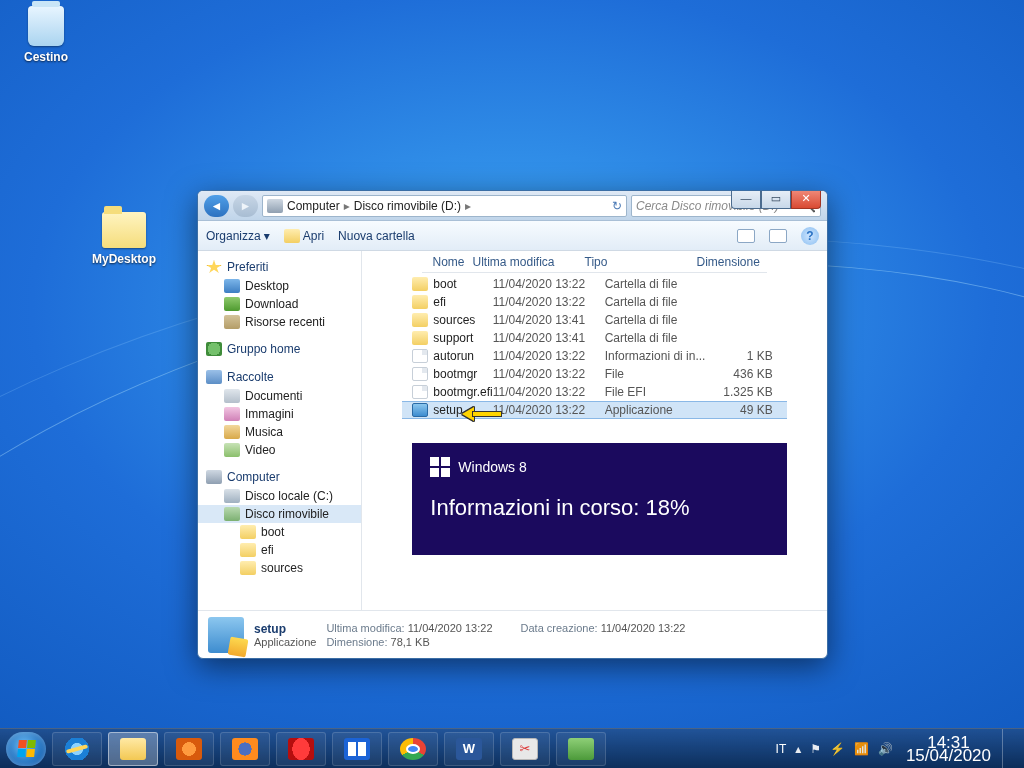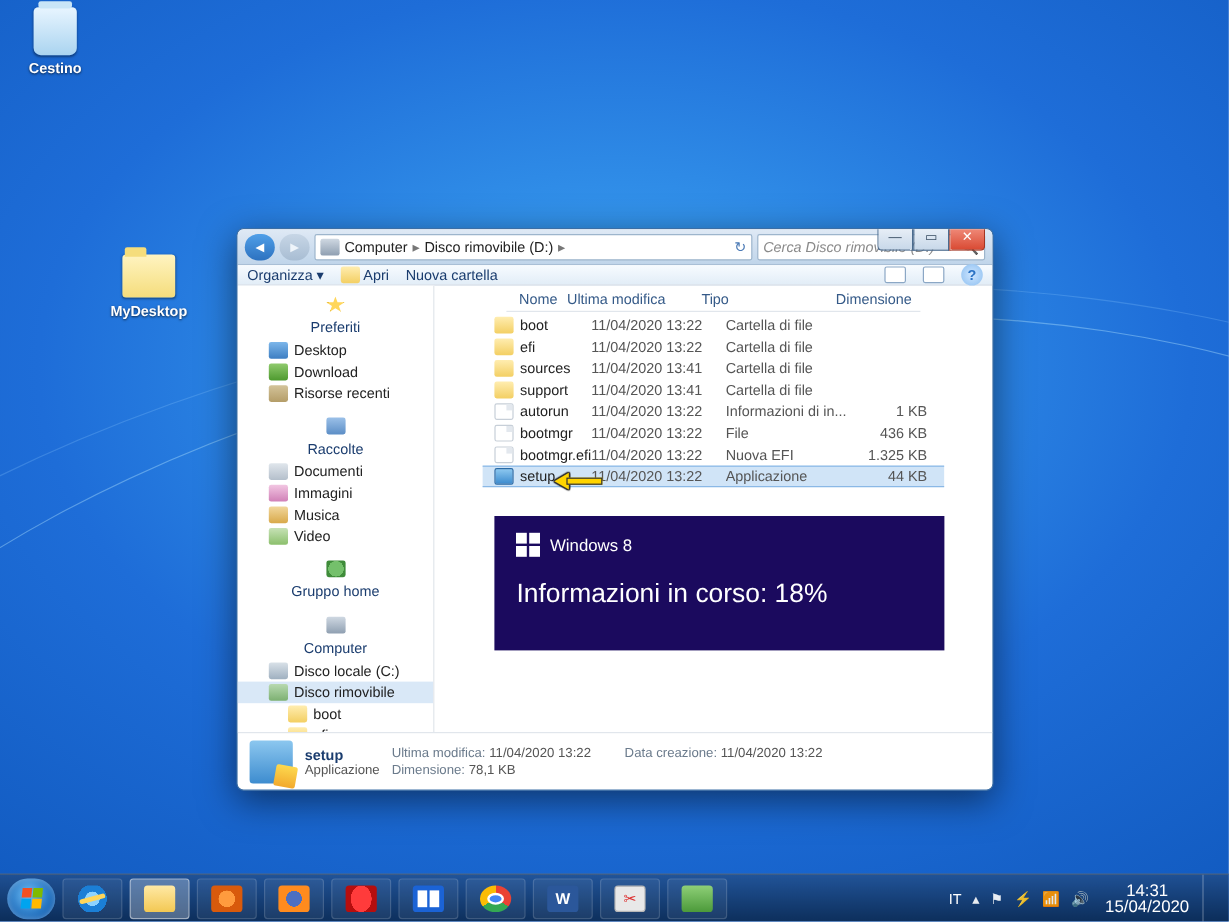--- a/index.html
+++ b/index.html
@@ -38,29 +38,29 @@
 .addr { flex:1; height:22px; background:#fff; border:1px solid #9db5cc; border-radius:2px; display:flex; align-items:center; font-size:12px; padding:0 4px; gap:4px; }
 .addr .crumb{color:#222;}
 .addr .sep{color:#777;}
 .search { width:190px; height:22px; background:#fff; border:1px solid #9db5cc; border-radius:2px; display:flex; align-items:center; font-size:12px; color:#8a8a8a; padding:0 4px; font-style:italic;}
 .search .mag{margin-left:auto;color:#4a79b5;font-style:normal;}
 .win-ctrls{position:absolute;right:6px;top:-1px;display:flex;}
 .win-ctrls div{width:30px;height:19px;border:1px solid #4b6b8e;border-top:none;background:linear-gradient(#e8eff7,#c8d8e9);font-size:11px;text-align:center;line-height:17px;color:#374b61;cursor:pointer;}
 .win-ctrls .close{background:linear-gradient(#f08b7a,#d94a33);color:#fff;border-color:#a33523;border-radius:0 0 4px 0;}
 .win-ctrls .min{border-radius:0 0 0 4px;}
 
-.toolbar{height:17px;background:linear-gradient(#f7fbff,#e2edf7);border-bottom:1px solid #cfd9e4;display:flex;align-items:center;font-size:12px;color:#1a3c6e;padding:0 8px;gap:14px;}
+.toolbar{height:30px;background:linear-gradient(#f7fbff,#e2edf7);border-bottom:1px solid #cfd9e4;display:flex;align-items:center;font-size:12px;color:#1a3c6e;padding:0 8px;gap:14px;}
 .toolbar .item{display:flex;align-items:center;gap:3px;cursor:pointer;}
 .toolbar .spacer{flex:1;}
 .tb-icon{width:18px;height:14px;border:1px solid #8ba7c5;border-radius:2px;background:#fff;}
 
 .body{flex:1;display:flex;min-height:0;}
 .sidebar{width:164px;background:#fff;border-right:1px solid #e1e6ec;font-size:12px;overflow:hidden;padding:4px 0;color:#222;}
 .sb-group{padding:2px 0 6px;}
-.sb-head{display:flex;align-items:center;gap:5px;padding:3px 8px;color:#1a3c6e;font-weight:400;flex-direction:column;}
+.sb-head{display:flex;align-items:center;gap:5px;padding:3px 8px;color:#1a3c6e;font-weight:400;}
 .sb-item{display:flex;align-items:center;gap:5px;padding:2px 8px 2px 26px;cursor:pointer;}
 .sb-item.sel{background:#d9e8f7;}
 .sb-item.sub{padding-left:42px;}
 .ic{width:16px;height:14px;display:inline-block;border-radius:2px;}
 .ic-star{background:radial-gradient(circle,#ffd65a 60%,#e8ac00 61%);clip-path:polygon(50% 0,61% 35%,98% 35%,68% 57%,79% 91%,50% 70%,21% 91%,32% 57%,2% 35%,39% 35%);}
 .ic-desktop{background:linear-gradient(#7cb6ea,#3d7ec2);}
 .ic-download{background:linear-gradient(#8fca6d,#4e9a2f);}
 .ic-recent{background:linear-gradient(#d3c39a,#b49d68);}
 .ic-lib{background:linear-gradient(#9bc0e8,#5c8ec6);}
 .ic-doc{background:linear-gradient(#e0e6ec,#b4bfcb);}
@@ -128,21 +128,21 @@
 .g-max::before{left:4px;} .g-max::after{right:4px;}
 .g-chrome{background:conic-gradient(#ea4335 0 120deg,#34a853 120deg 240deg,#fbbc05 240deg 360deg);border-radius:50%;position:relative;}
 .g-chrome::after{content:"";position:absolute;inset:6px;background:#4285f4;border:2px solid #fff;border-radius:50%;}
 .g-word{background:#2b579a;color:#fff;text-align:center;line-height:22px;font-weight:bold;font-size:13px;}
 .g-snip{background:#e8e8e8;position:relative;border:1px solid #b7b7b7;}
 .g-snip::after{content:"✂";position:absolute;inset:0;text-align:center;line-height:20px;color:#d33;font-size:13px;}
 .g-install{background:linear-gradient(#8ecf77,#4c9a3a);}
 .tray{margin-left:auto;display:flex;align-items:center;gap:9px;color:#fff;font-size:11px;padding-right:4px;justify-content:flex-end;}
 .tray .lang{font-size:12px;}
 .tray .sysicon{font-size:12px;opacity:0.9;}
-.clock{text-align:center;line-height:13px;font-size:14px;margin-left:4px;}
+.clock{text-align:center;line-height:13px;font-size:17px;margin-left:4px;}
 .showdesk{width:12px;height:40px;border-left:1px solid rgba(255,255,255,0.3);margin-left:2px;}
 </style>
 </head>
 <body>
 
 <div class="curves"></div>
 
 <div class="desktop-icon recycle">
   <div class="recycle-glyph"></div>
   <span>Cestino</span>
@@ -203,44 +203,44 @@
             <span class="ic ic-download"></span>
             <span>Download</span>
           </div>
         <div class="sb-item">
             <span class="ic ic-recent"></span>
             <span>Risorse recenti</span>
           </div>
       </div>
       <div class="sb-group">
         <div class="sb-head">
+            <span class="ic ic-home"></span>
+            <span>Gruppo home</span>
+          </div>
+      </div>
+      <div class="sb-group">
+        <div class="sb-head">
             <span class="ic ic-lib"></span>
             <span>Raccolte</span>
           </div>
         <div class="sb-item">
             <span class="ic ic-doc"></span>
             <span>Documenti</span>
           </div>
         <div class="sb-item">
             <span class="ic ic-img"></span>
             <span>Immagini</span>
           </div>
         <div class="sb-item">
             <span class="ic ic-mus"></span>
             <span>Musica</span>
           </div>
         <div class="sb-item">
             <span class="ic ic-vid"></span>
             <span>Video</span>
-          </div>
-      </div>
-      <div class="sb-group">
-        <div class="sb-head">
-            <span class="ic ic-home"></span>
-            <span>Gruppo home</span>
           </div>
       </div>
       <div class="sb-group">
         <div class="sb-head">
             <span class="ic ic-comp"></span>
             <span>Computer</span>
           </div>
         <div class="sb-item">
             <span class="ic ic-drive"></span>
             <span>Disco locale (C:)</span>
@@ -326,31 +326,31 @@
             <div class="rm">11/04/2020 13:22</div>
             <div class="rt">File</div>
             <div class="rs">436 KB</div>
           </div>
           <div class="row">
             <div class="rn">
               <span class="ric ric-file"></span>
               <span>bootmgr.efi</span>
             </div>
             <div class="rm">11/04/2020 13:22</div>
-            <div class="rt">Nuova EFI</div>
+            <div class="rt">File EFI</div>
             <div class="rs">1.325 KB</div>
           </div>
           <div class="row sel">
             <div class="rn">
               <span class="ric ric-app"></span>
               <span>setup</span>
             </div>
             <div class="rm">11/04/2020 13:22</div>
             <div class="rt">Applicazione</div>
-            <div class="rs">44 KB</div>
+            <div class="rs">49 KB</div>
           </div>
           <div class="arrow">
           <div class="arrow-head"></div>
             <div class="arrow-body"></div>
         </div>
         <div class="overlay">
           <div class="hdr">
             <span class="winlogo">
                 <span></span>
                 <span></span>

